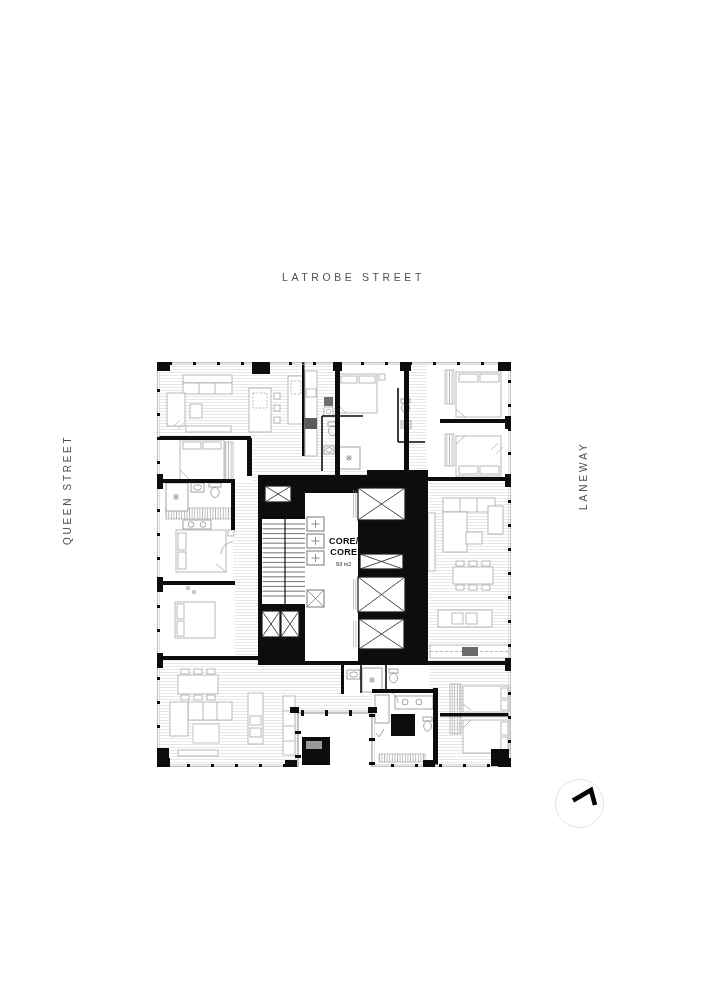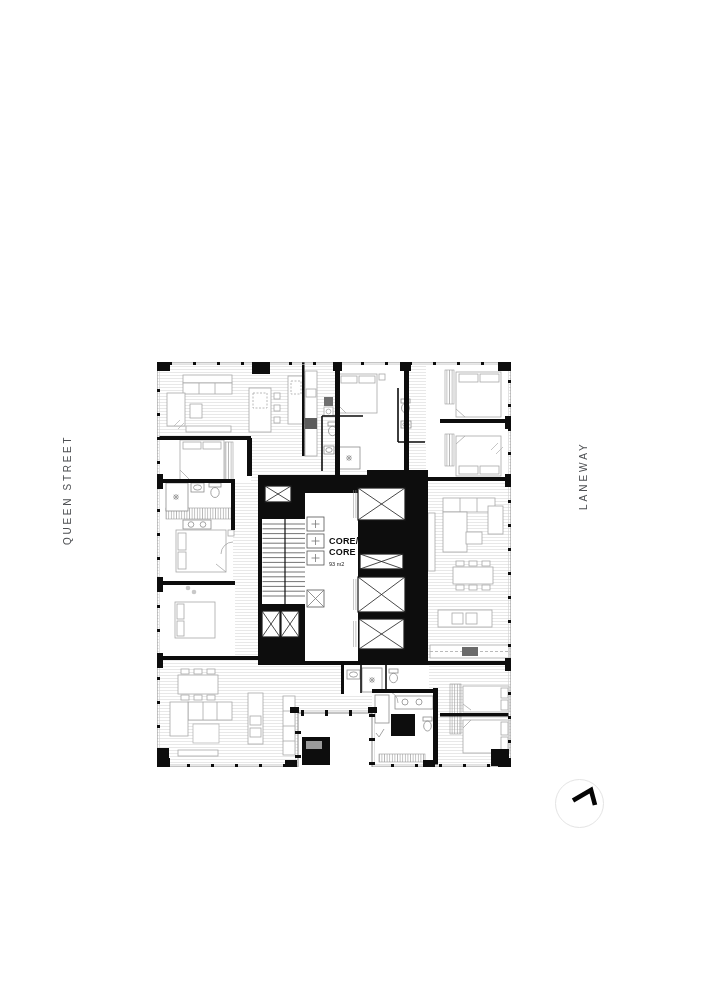--- a/index.html
+++ b/index.html
@@ -4,34 +4,35 @@
 <style>
   html,body{margin:0;padding:0;background:#ffffff;}
   .canvas{position:relative;width:707px;height:1000px;background:#ffffff;overflow:hidden;
           font-family:"Liberation Sans",sans-serif;}
   .street{position:absolute;color:#4d4f52;font-size:10.5px;letter-spacing:3.6px;
           white-space:nowrap;font-weight:400;}
   .street-top{top:271px;left:0;width:707px;text-align:center;}
   .street-rot{transform-origin:0 0;}
   .street-left{left:62px;top:545px;transform:rotate(-90deg);letter-spacing:2.7px;font-size:10px;}
   .street-right{left:578px;top:510px;transform:rotate(-90deg);letter-spacing:3px;font-size:10px;}
-  .plan{position:absolute;left:157px;top:362px;width:282px;height:405px;}
+  .plan{position:absolute;left:157px;top:362px;width:282px;height:405px;text-align:center;}
   .plan svg{display:block;}
   .core-label{position:absolute;left:172px;top:174px;color:#0a0a0a;line-height:10.5px;}
   .core-line{font-size:9px;font-weight:bold;letter-spacing:.2px;}
   .core-area{font-size:5.5px;font-weight:400;margin-top:2px;color:#222;}
   .north{position:absolute;left:555px;top:779px;width:49px;height:49px;border:1.4px solid #e4e4e4;
          border-radius:50%;box-sizing:border-box;}
   .north svg{position:absolute;left:0;top:0;}
 </style>
 </head>
 <body>
 
 <div class="canvas">
 
+  <div class="street street-top">LATROBE STREET</div>
   <div class="street street-rot street-left">QUEEN STREET</div>
   <div class="street street-rot street-right">LANEWAY</div>
 
   <div class="plan">
     <svg width="354" height="405" viewBox="0 0 354 405">
       <defs>
         <pattern id="boards" width="4" height="3" patternUnits="userSpaceOnUse">
           <path d="M0,1.5 H4" stroke="#dedede" stroke-width="0.7"></path>
         </pattern>
         <pattern id="hatchV" width="2.6" height="4" patternUnits="userSpaceOnUse">

